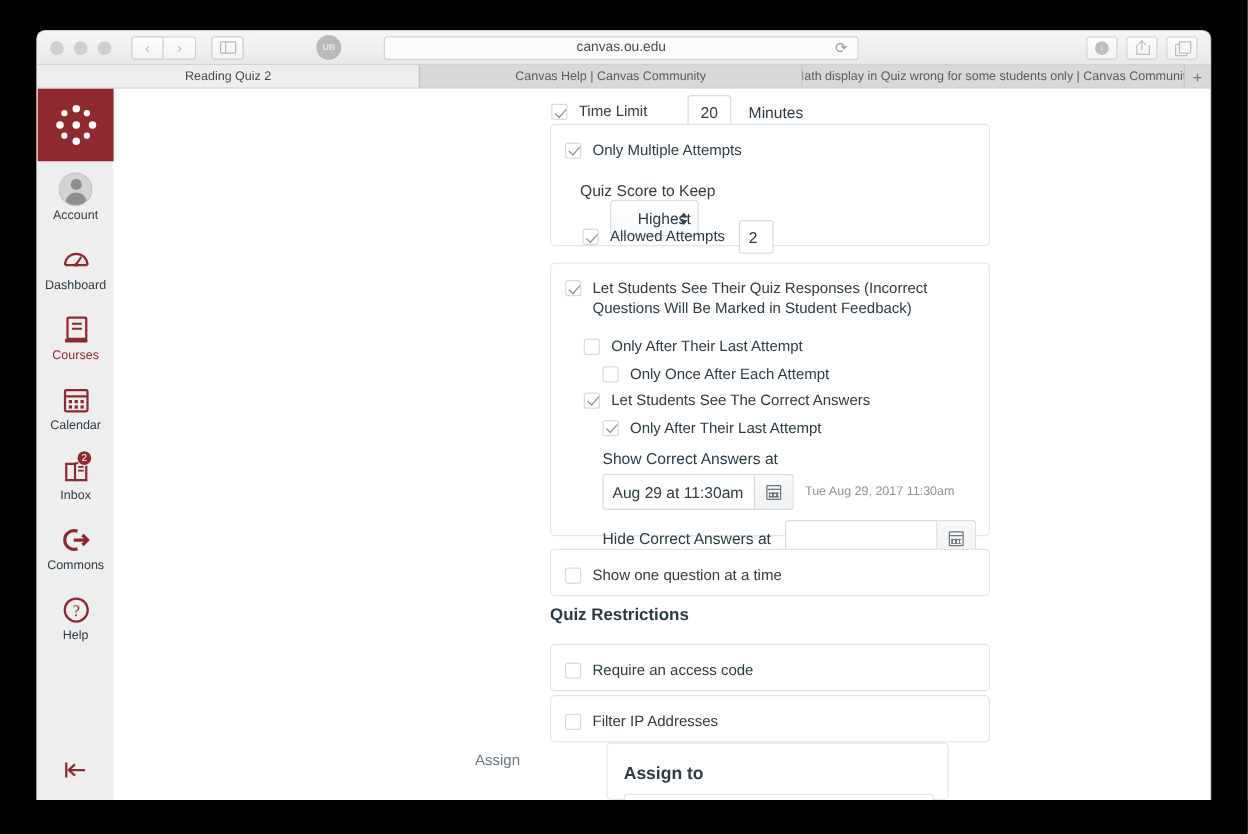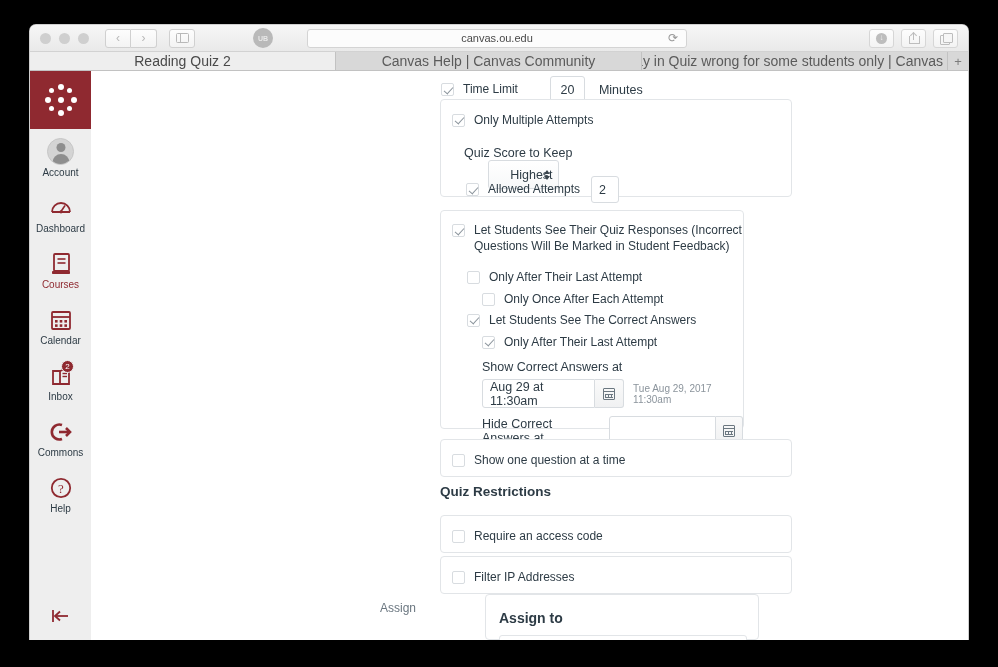--- a/index.html
+++ b/index.html
@@ -123,21 +123,21 @@
   #tab-strip {
     height: 19px;
     background: #d8d8d8;
     display: flex;
     align-items: stretch;
     border-bottom: 1px solid #c2c2c2;
   }
   .tab {
     flex: 1 1 0;
     display: flex; align-items: center; justify-content: center;
-    font-size: 14px; color: #5b5b5b;
+    font-size: 10px; color: #5b5b5b;
     border-right: 1px solid #c2c2c2;
     background: #d8d8d8;
     overflow: hidden; white-space: nowrap;
     padding: 0 6px;
   }
   .tab.active { background: #eeeeee; color: #4a4a4a; }
   #new-tab-btn {
     width: 20px;
     display:flex;align-items:center;justify-content:center;
     font-size: 13px; color: #7b7b7b;
@@ -556,21 +556,21 @@
           </span>
         </div>
 
         <div class="form-row" style="left:25px; top:76px;">
           <span class="cb checked"></span>
           <span class="cb-label">Allowed Attempts</span>
           <span class="txt-input" style="width:28px; margin-left:11px;">2</span>
         </div>
       </div>
 
-      <div class="panel" style="left:349px; top:139px; width:304px; height:219px;">
+      <div class="panel" style="left:349px; top:139px; width:352px; height:219px;">
 
         <div class="form-row" style="left:11px; top:11px; width:320px; align-items:flex-start;">
           <span class="cb checked" style="margin-top:2px;"></span>
           <span class="cb-label" style="max-width:295px;">Let Students See Their Quiz Responses (Incorrect Questions Will Be Marked in Student Feedback)</span>
         </div>
 
         <div class="form-row" style="left:26px; top:58px;">
           <span class="cb"></span>
           <span class="cb-label">Only After Their Last Attempt</span>
         </div>

